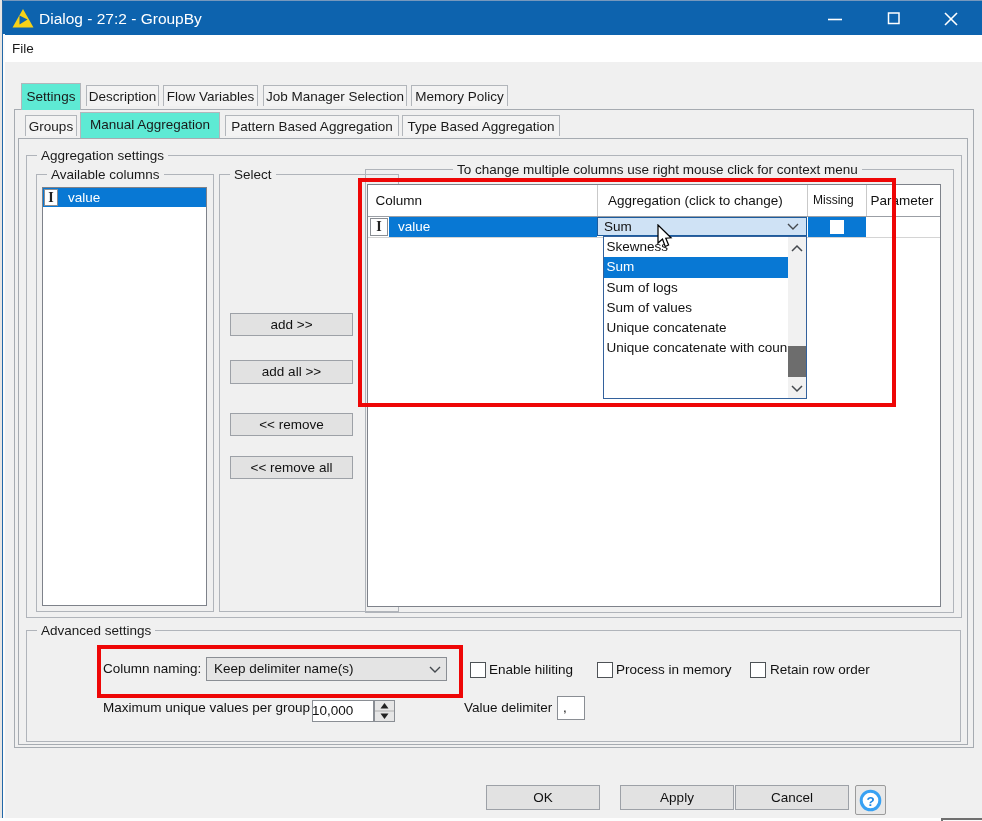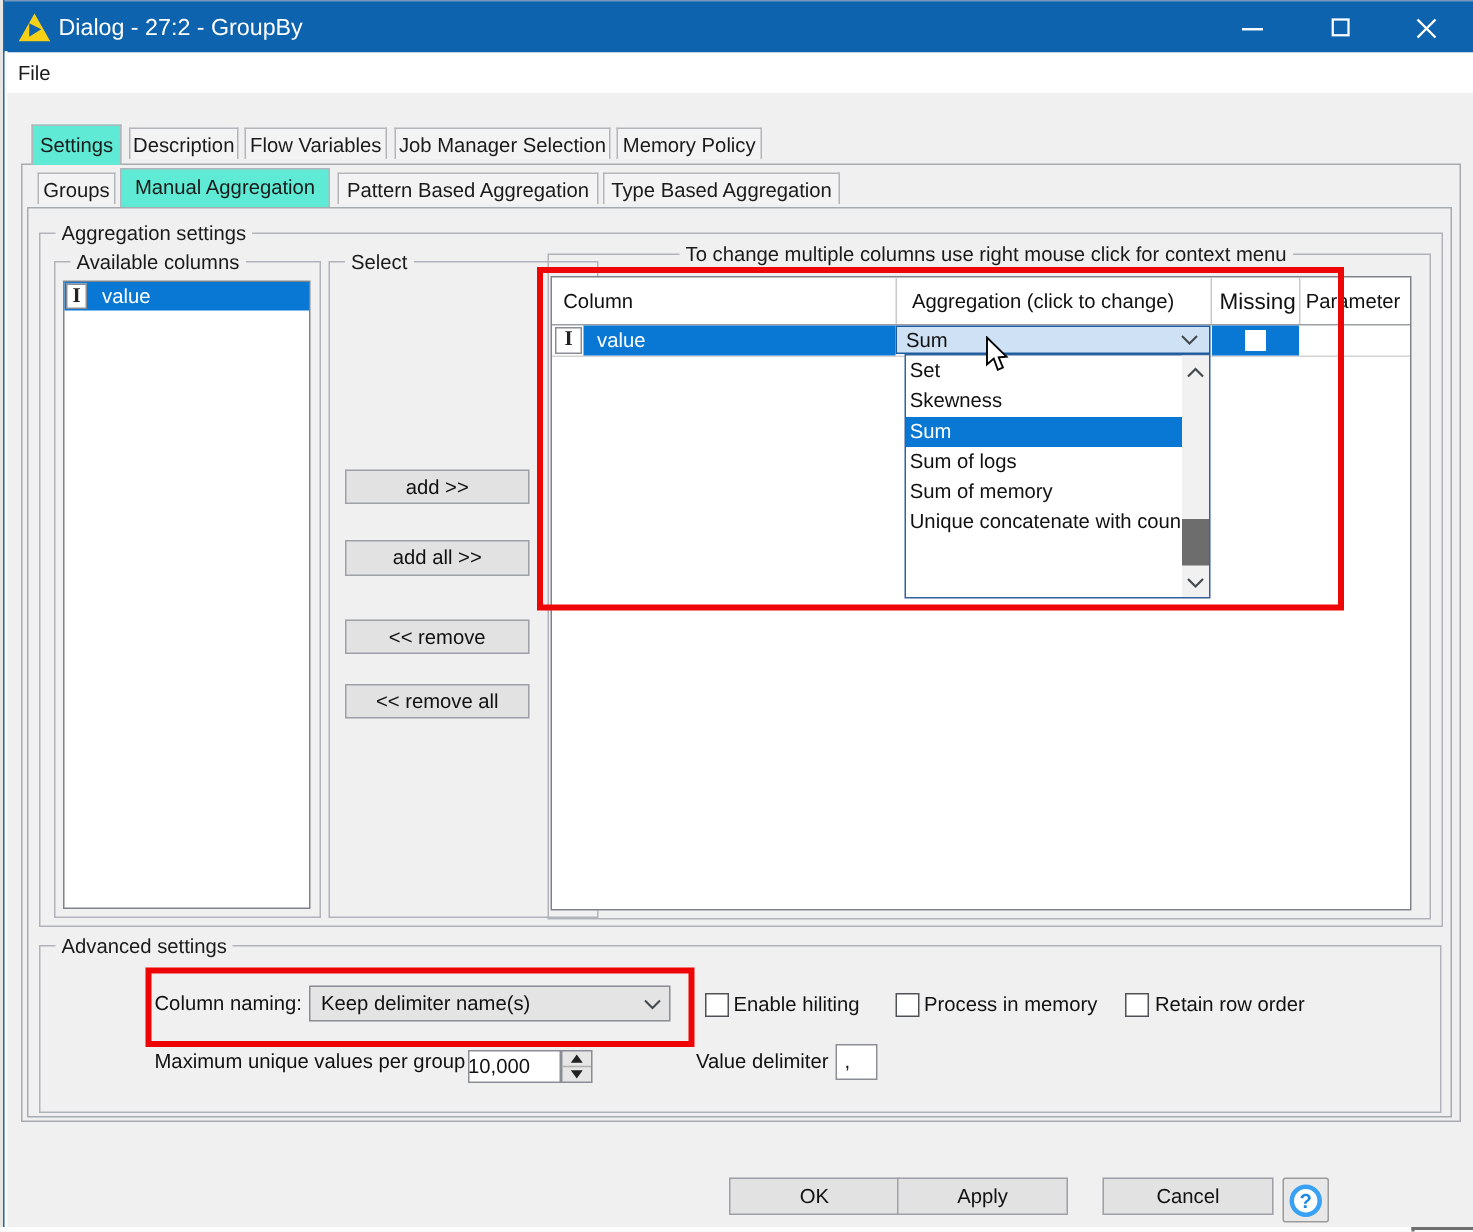--- a/index.html
+++ b/index.html
@@ -87,44 +87,44 @@
 </div>
 
 <div class="abs" style="left:366.5px;top:184px;width:574.5px;height:423px;background:#fff;border:1px solid #7e828a;box-sizing:border-box;"></div>
 
 <div class="abs" style="left:597px;top:185px;width:1px;height:31px;background:#c9c9c9;"></div>
 <div class="abs" style="left:807px;top:185px;width:1px;height:31px;background:#c9c9c9;"></div>
 <div class="abs" style="left:866px;top:185px;width:1px;height:31px;background:#c9c9c9;"></div>
 <div class="abs" style="left:368px;top:216px;width:572px;height:1px;background:#9b9fa5;"></div>
 <div class="abs" style="left:375.5px;top:193px;font-size:13.5px;color:#111;">Column</div>
 <div class="abs" style="left:608px;top:193px;font-size:13.5px;color:#111;">Aggregation (click to change)</div>
-<div class="abs" style="left:813px;top:193px;font-size:15px;color:#111;">Missing</div>
+<div class="abs" style="left:813px;top:193px;font-size:12px;color:#111;">Missing</div>
 <div class="abs" style="left:870.5px;top:193px;font-size:13.5px;color:#111;">Parameter</div>
 
 <div class="abs" style="left:368px;top:237px;width:572px;height:1px;background:#d4d4d4;"></div>
 <div class="abs" style="left:389px;top:217px;width:208px;height:20px;background:#0878d4;"></div>
 <div class="abs" style="left:370px;top:218px;width:18px;height:17.5px;background:#fff;border:1px solid #8a8e94;box-sizing:border-box;
      font-family:'Liberation Serif',serif;font-weight:bold;font-size:14px;color:#222;text-align:center;line-height:15px;">I</div>
 <div class="abs" style="left:398px;top:219px;font-size:13.5px;color:#fff;">value</div>
 
 <div class="abs" style="left:597px;top:216.5px;width:210px;height:19.5px;background:#cfe2f5;border:1.5px solid #1c5c9e;box-sizing:border-box;"></div>
 <div class="abs" style="left:604px;top:218.5px;font-size:13.5px;color:#111;">Sum</div>
 <svg class="abs" style="left:786px;top:222px;" width="14" height="9" viewBox="0 0 14 9">
   <polyline points="2,2 7,7 12,2" fill="none" stroke="#44494e" stroke-width="1.4"></polyline>
 </svg>
 
 <div class="abs" style="left:808px;top:217px;width:58px;height:20px;background:#0878d4;"></div>
 <div class="abs" style="left:830px;top:220px;width:14px;height:14px;background:#fff;"></div>
 
 <div class="abs" style="left:603px;top:236px;width:204px;height:163px;background:#fff;border:1px solid #33619c;box-sizing:border-box;z-index:45;">
-  <div class="ditem">Set</div>
   <div class="ditem">Skewness</div>
   <div class="ditem" style="background:#0878d4;color:#fff;">Sum</div>
   <div class="ditem">Sum of logs</div>
-  <div class="ditem">Sum of memory</div>
+  <div class="ditem">Sum of values</div>
+  <div class="ditem">Unique concatenate</div>
   <div class="ditem">Unique concatenate with coun</div>
 </div>
 
 <div class="abs" style="left:788px;top:237px;width:18px;height:161px;background:#f1f1f1;z-index:46;"></div>
 <svg class="abs" style="left:790px;top:244px;z-index:47;" width="14" height="10" viewBox="0 0 14 10">
   <polyline points="2,7 7,2 12,7" fill="none" stroke="#44494e" stroke-width="1.5"></polyline>
 </svg>
 <svg class="abs" style="left:790px;top:383px;z-index:47;" width="14" height="10" viewBox="0 0 14 10">
   <polyline points="2,3 7,8 12,3" fill="none" stroke="#44494e" stroke-width="1.5"></polyline>
 </svg>
@@ -162,21 +162,21 @@
 <svg class="abs" style="left:375px;top:701px;" width="19" height="20" viewBox="0 0 19 20">
   <polygon points="9.5,2 13.5,7.5 5.5,7.5" fill="#222"></polygon>
   <polygon points="9.5,18 13.5,12.5 5.5,12.5" fill="#222"></polygon>
   <line x1="0" y1="10" x2="19" y2="10" stroke="#b0b0b0" stroke-width="1"></line>
 </svg>
 <div class="abs" style="left:464px;top:700px;font-size:13.5px;color:#111;">Value delimiter</div>
 <div class="abs" style="left:557px;top:696px;width:28px;height:24px;background:#fff;border:1px solid #8a8e94;box-sizing:border-box;"></div>
 <div class="abs" style="left:563px;top:700px;font-size:13.5px;color:#111;">,</div>
 
 <div class="btn" style="left:486px;top:785px;width:114px;height:25px;line-height:23px;">OK</div>
-<div class="btn" style="left:598px;top:785px;width:114px;height:25px;line-height:23px;">Apply</div>
+<div class="btn" style="left:620px;top:785px;width:114px;height:25px;line-height:23px;">Apply</div>
 <div class="btn" style="left:735px;top:785px;width:114px;height:25px;line-height:23px;">Cancel</div>
 <div class="abs" style="left:855px;top:785px;width:31px;height:30px;background:#e8e8e8;border:1.5px solid #9b9b9b;border-radius:2px;box-sizing:border-box;"></div>
 <svg class="abs" style="left:858px;top:788px;" width="25" height="25" viewBox="0 0 25 25">
   <circle cx="12.5" cy="12.5" r="9.3" fill="#fff" stroke="#38a1f3" stroke-width="3"></circle>
   <text x="12.5" y="17.5" font-size="13.5" font-weight="bold" fill="#1e88e5" text-anchor="middle" font-family="Liberation Sans,sans-serif">?</text>
 </svg>
 
 <div class="abs" style="left:941px;top:817.5px;width:41px;height:4px;background:#fafafa;border-top:2px solid #6f6f6f;border-left:2px solid #6f6f6f;box-sizing:border-box;"></div>
 
 </body></html>

